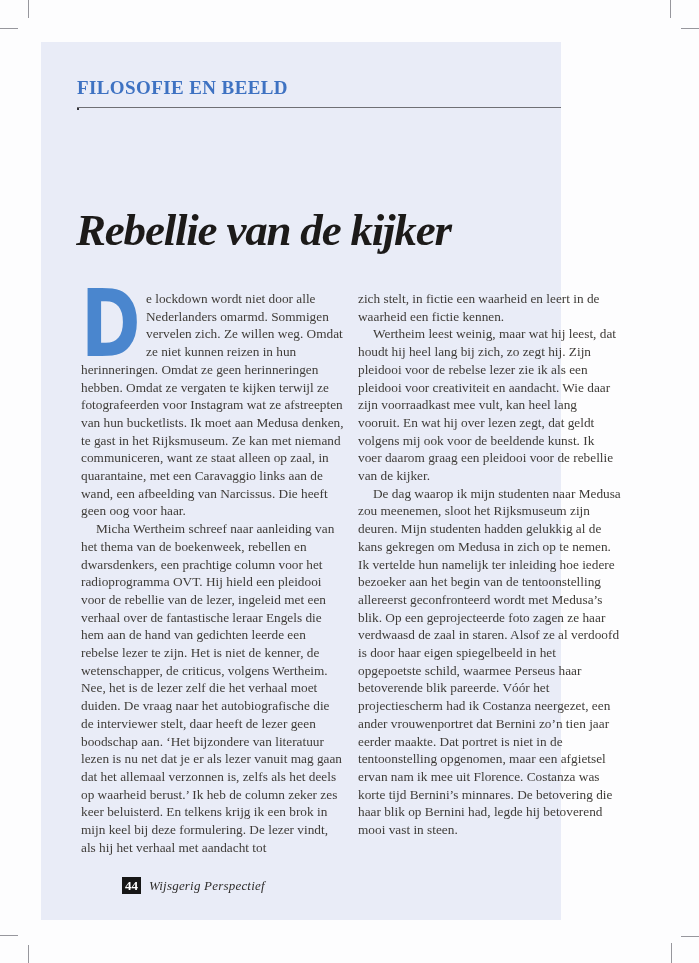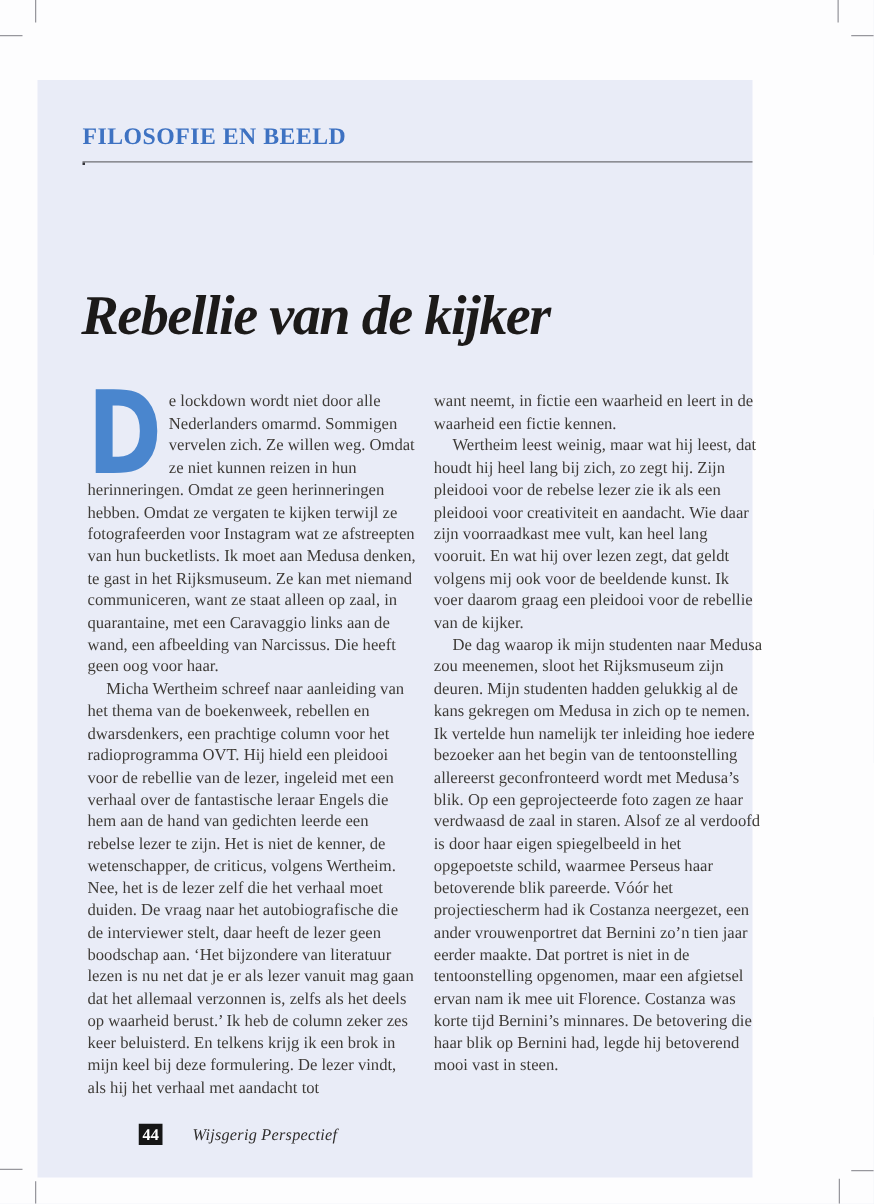--- a/index.html
+++ b/index.html
@@ -20,24 +20,23 @@
   .tl-h { left:0;    top:28px;  width:18px; }
   .tr-v { left:670px;top:0;     height:18px; }
   .tr-h { left:681px;top:28px;  width:18px; }
   .bl-h { left:0;    top:935px; width:18px; }
   .bl-v { left:28px; top:945px; height:18px; }
   .br-h { left:681px;top:936px; width:18px; }
   .br-v { left:671px;top:943px; height:20px; }
 
   
   .sheet {
-    position:absolute; left:30px; top:42px;
-    width:572px; height:878px;
+    position:absolute; left:41px; top:42px;
+    width:520px; height:878px;
     background:var(--page-bg,#e9ecf7);
-    margin-top:22px;
   }
 
   .kicker {
     position:absolute; left:36px; top:35px;
     font-size:19px; font-weight:bold; letter-spacing:.4px;
     color:var(--accent,#3e72c2);
     white-space:nowrap;
   }
   .rule {
     position:absolute; left:36px; right:0; top:65px;
@@ -72,21 +71,21 @@
   .dropcap {
     float:left; width:65px; height:70px;
     font-family:"DejaVu Sans", sans-serif;
     font-weight:bold; font-size:92px; line-height:70px;
     color:var(--dropcap,#4a86ce);
     transform:scaleX(.78); transform-origin:left top;
   }
 
   .footer {
     position:absolute; left:41px; top:835px;
-    display:flex; align-items:center; gap:24px;padding-left:40px;
+    display:flex; align-items:center; gap:8px;padding-left:40px;
   }
   .pagenum {
     display:inline-block; background:#161616; color:#ffffff;
     font-weight:bold; font-size:13px; line-height:17px;
     padding:0 3px;
   }
   .pub {
     font-style:italic; font-size:13px; color:#2f2d2c;
     letter-spacing:.2px;
   }
@@ -115,21 +114,21 @@
     <h1 class="title">Rebellie van de kijker</h1>
 
     <div class="columns">
 
       <div class="col">
         <p class="para"><span class="dropcap">D</span><span>e lockdown wordt niet door alle Nederlanders omarmd. Sommigen vervelen zich. Ze willen weg. Omdat ze niet kunnen reizen in hun herinneringen. Omdat ze geen herinneringen hebben. Omdat ze vergaten te kijken terwijl ze fotografeerden voor Instagram wat ze afstreepten van hun bucketlists. Ik moet aan Medusa denken, te gast in het Rijksmuseum. Ze kan met niemand communiceren, want ze staat alleen op zaal, in quarantaine, met een Caravaggio links aan de wand, een afbeelding van Narcissus. Die heeft geen oog voor haar.</span></p>
         <p class="para indent">Micha Wertheim schreef naar aanleiding van het thema van de boekenweek, rebellen en dwarsdenkers, een prachtige column voor het radioprogramma OVT. Hij hield een pleidooi voor de rebellie van de lezer, ingeleid met een verhaal over de fantastische leraar Engels die hem aan de hand van gedichten leerde een rebelse lezer te zijn. Het is niet de kenner, de wetenschapper, de criticus, volgens Wertheim. Nee, het is de lezer zelf die het verhaal moet duiden. De vraag naar het autobiografische die de interviewer stelt, daar heeft de lezer geen boodschap aan. ‘Het bijzondere van literatuur lezen is nu net dat je er als lezer vanuit mag gaan dat het allemaal verzonnen is, zelfs als het deels op waarheid berust.’ Ik heb de column zeker zes keer beluisterd. En telkens krijg ik een brok in mijn keel bij deze formulering. De lezer vindt, als hij het verhaal met aandacht tot</p>
       </div>
 
       <div class="col">
-        <p class="para">want neemt, in fictie een waarheid en leert in de waarheid een fictie kennen.</p>
+        <p class="para">zich stelt, in fictie een waarheid en leert in de waarheid een fictie kennen.</p>
         <p class="para indent">Wertheim leest weinig, maar wat hij leest, dat houdt hij heel lang bij zich, zo zegt hij. Zijn pleidooi voor de rebelse lezer zie ik als een pleidooi voor creativiteit en aandacht. Wie daar zijn voorraadkast mee vult, kan heel lang vooruit. En wat hij over lezen zegt, dat geldt volgens mij ook voor de beeldende kunst. Ik voer daarom graag een pleidooi voor de rebellie van de kijker.</p>
         <p class="para indent">De dag waarop ik mijn studenten naar Medusa zou meenemen, sloot het Rijksmuseum zijn deuren. Mijn studenten hadden gelukkig al de kans gekregen om Medusa in zich op te nemen. Ik vertelde hun namelijk ter inleiding hoe iedere bezoeker aan het begin van de tentoonstelling allereerst geconfronteerd wordt met Medusa’s blik. Op een geprojecteerde foto zagen ze haar verdwaasd de zaal in staren. Alsof ze al verdoofd is door haar eigen spiegelbeeld in het opgepoetste schild, waarmee Perseus haar betoverende blik pareerde. Vóór het projectiescherm had ik Costanza neergezet, een ander vrouwenportret dat Bernini zo’n tien jaar eerder maakte. Dat portret is niet in de tentoonstelling opgenomen, maar een afgietsel ervan nam ik mee uit Florence. Costanza was korte tijd Bernini’s minnares. De betovering die haar blik op Bernini had, legde hij betoverend mooi vast in steen.</p>
       </div>
 
     </div>
 
     <div class="footer">
       <span class="pagenum">44</span>
       <span class="pub">Wijsgerig Perspectief</span>
     </div>

